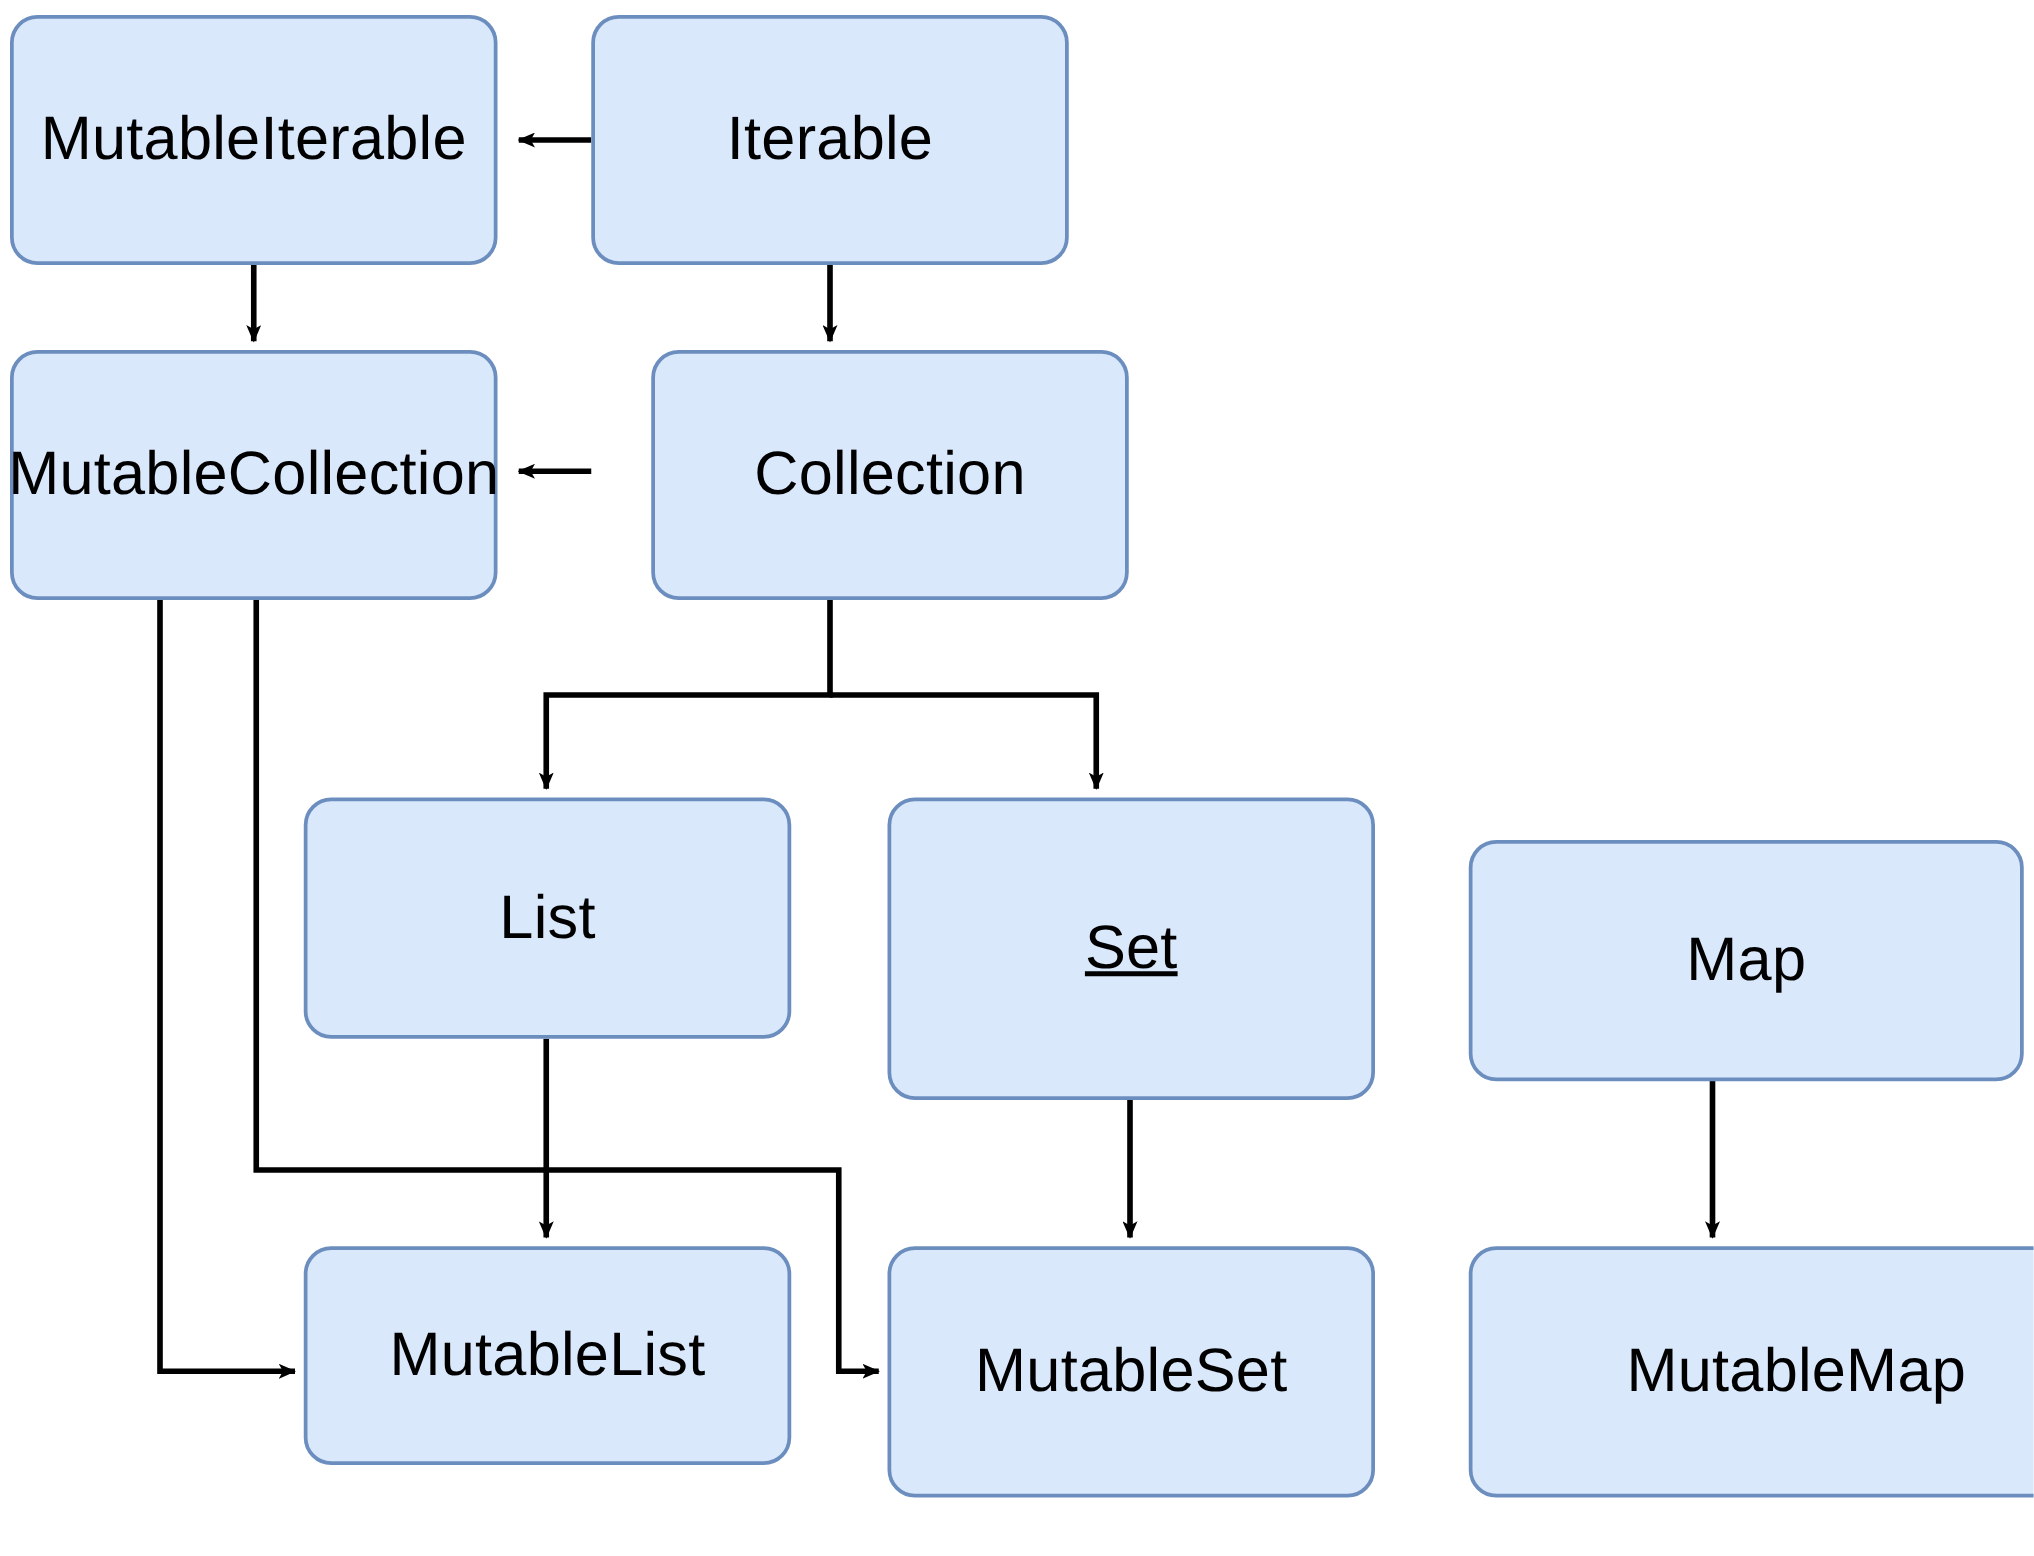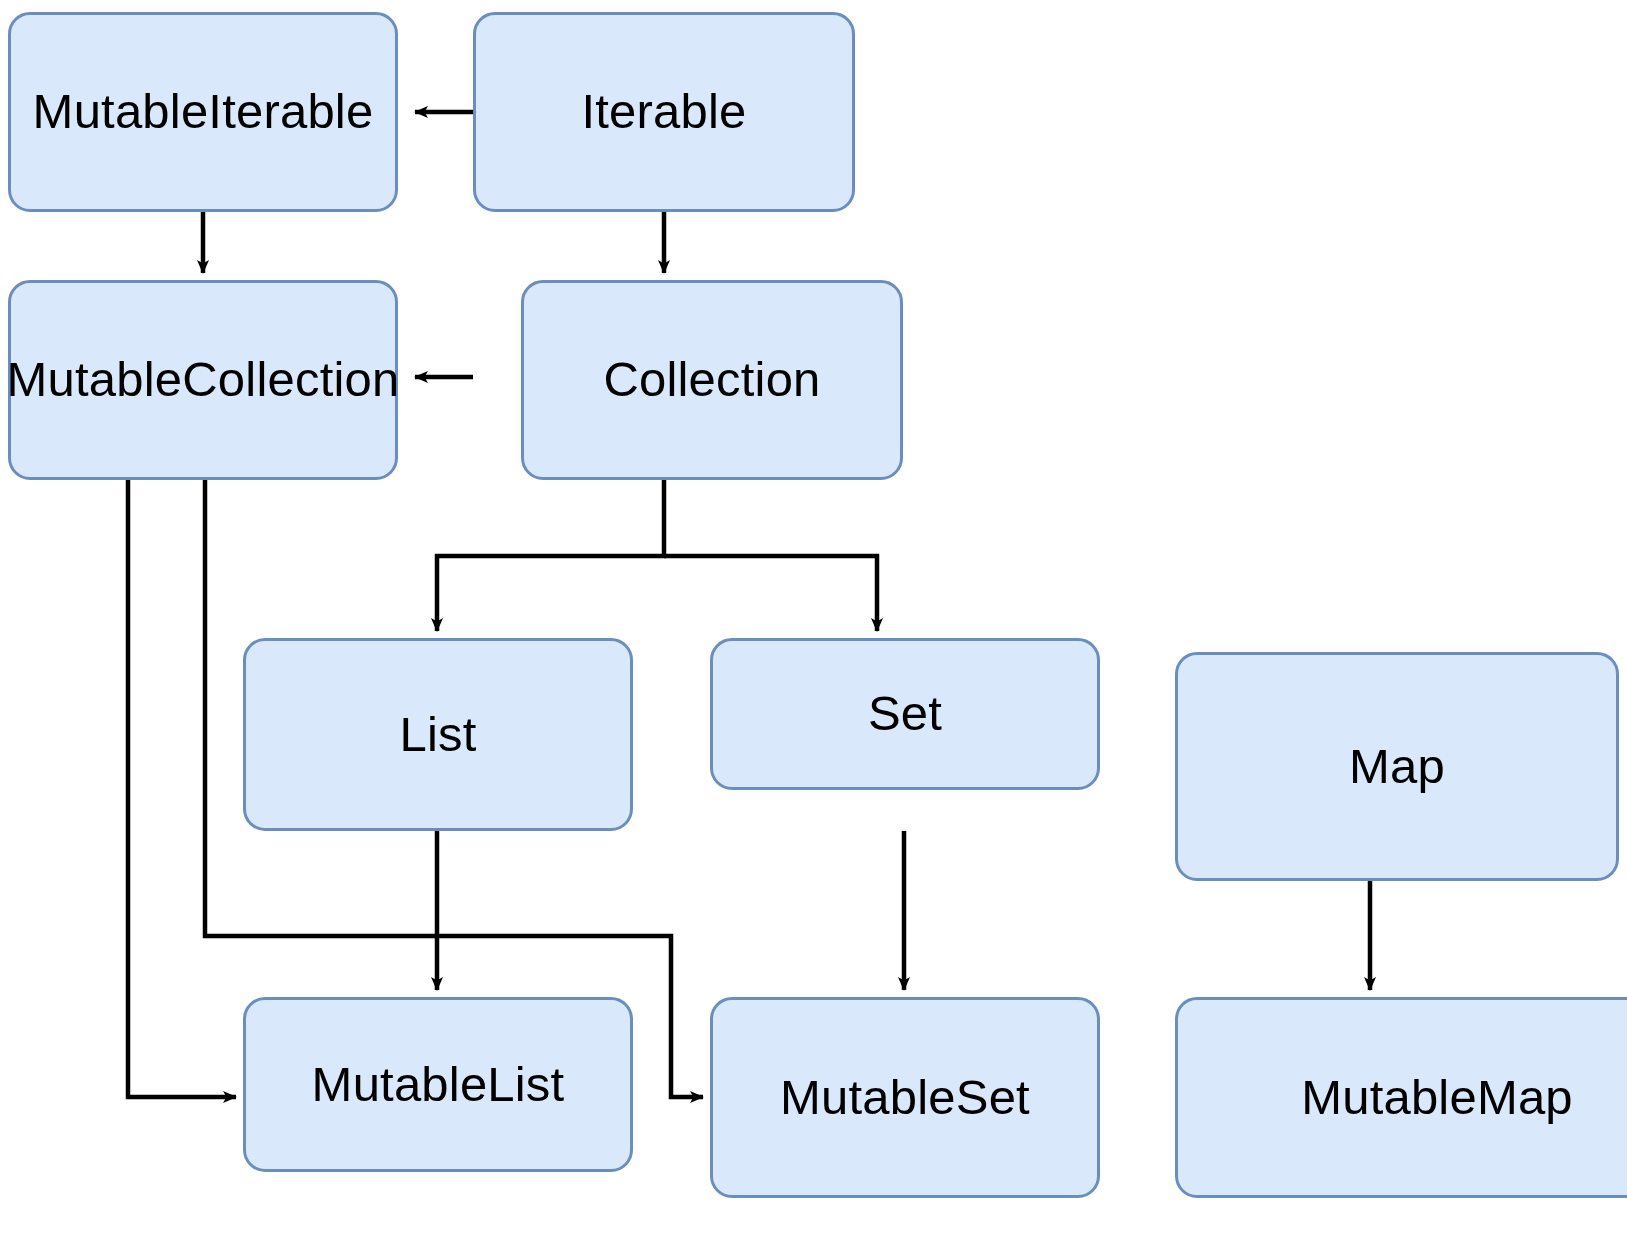--- a/index.html
+++ b/index.html
@@ -117,25 +117,25 @@
   </div>
 
   <div class="node" style="left:473px; top:280px;  width:382px; height:200px;margin-left:48px;">
     <span class="node-label">Collection</span>
   </div>
 
   <div class="node" style="left:243px; top:638px;  width:390px; height:193px;">
     <span class="node-label">List</span>
   </div>
 
-  <div class="node" style="left:710px; top:638px;  width:390px; height:152px;">
+  <div class="node" style="left:710px; top:638px;  width:390px; height:242px;text-decoration:underline;">
     <span class="node-label">Set</span>
   </div>
 
-  <div class="node" style="left:1175px; top:652px; width:444px; height:229px;">
+  <div class="node" style="left:1175px; top:672px; width:444px; height:193px;">
     <span class="node-label">Map</span>
   </div>
 
   <div class="node" style="left:243px; top:997px;  width:390px; height:175px;">
     <span class="node-label">MutableList</span>
   </div>
 
   <div class="node" style="left:710px; top:997px;  width:390px; height:201px;">
     <span class="node-label">MutableSet</span>
   </div>

